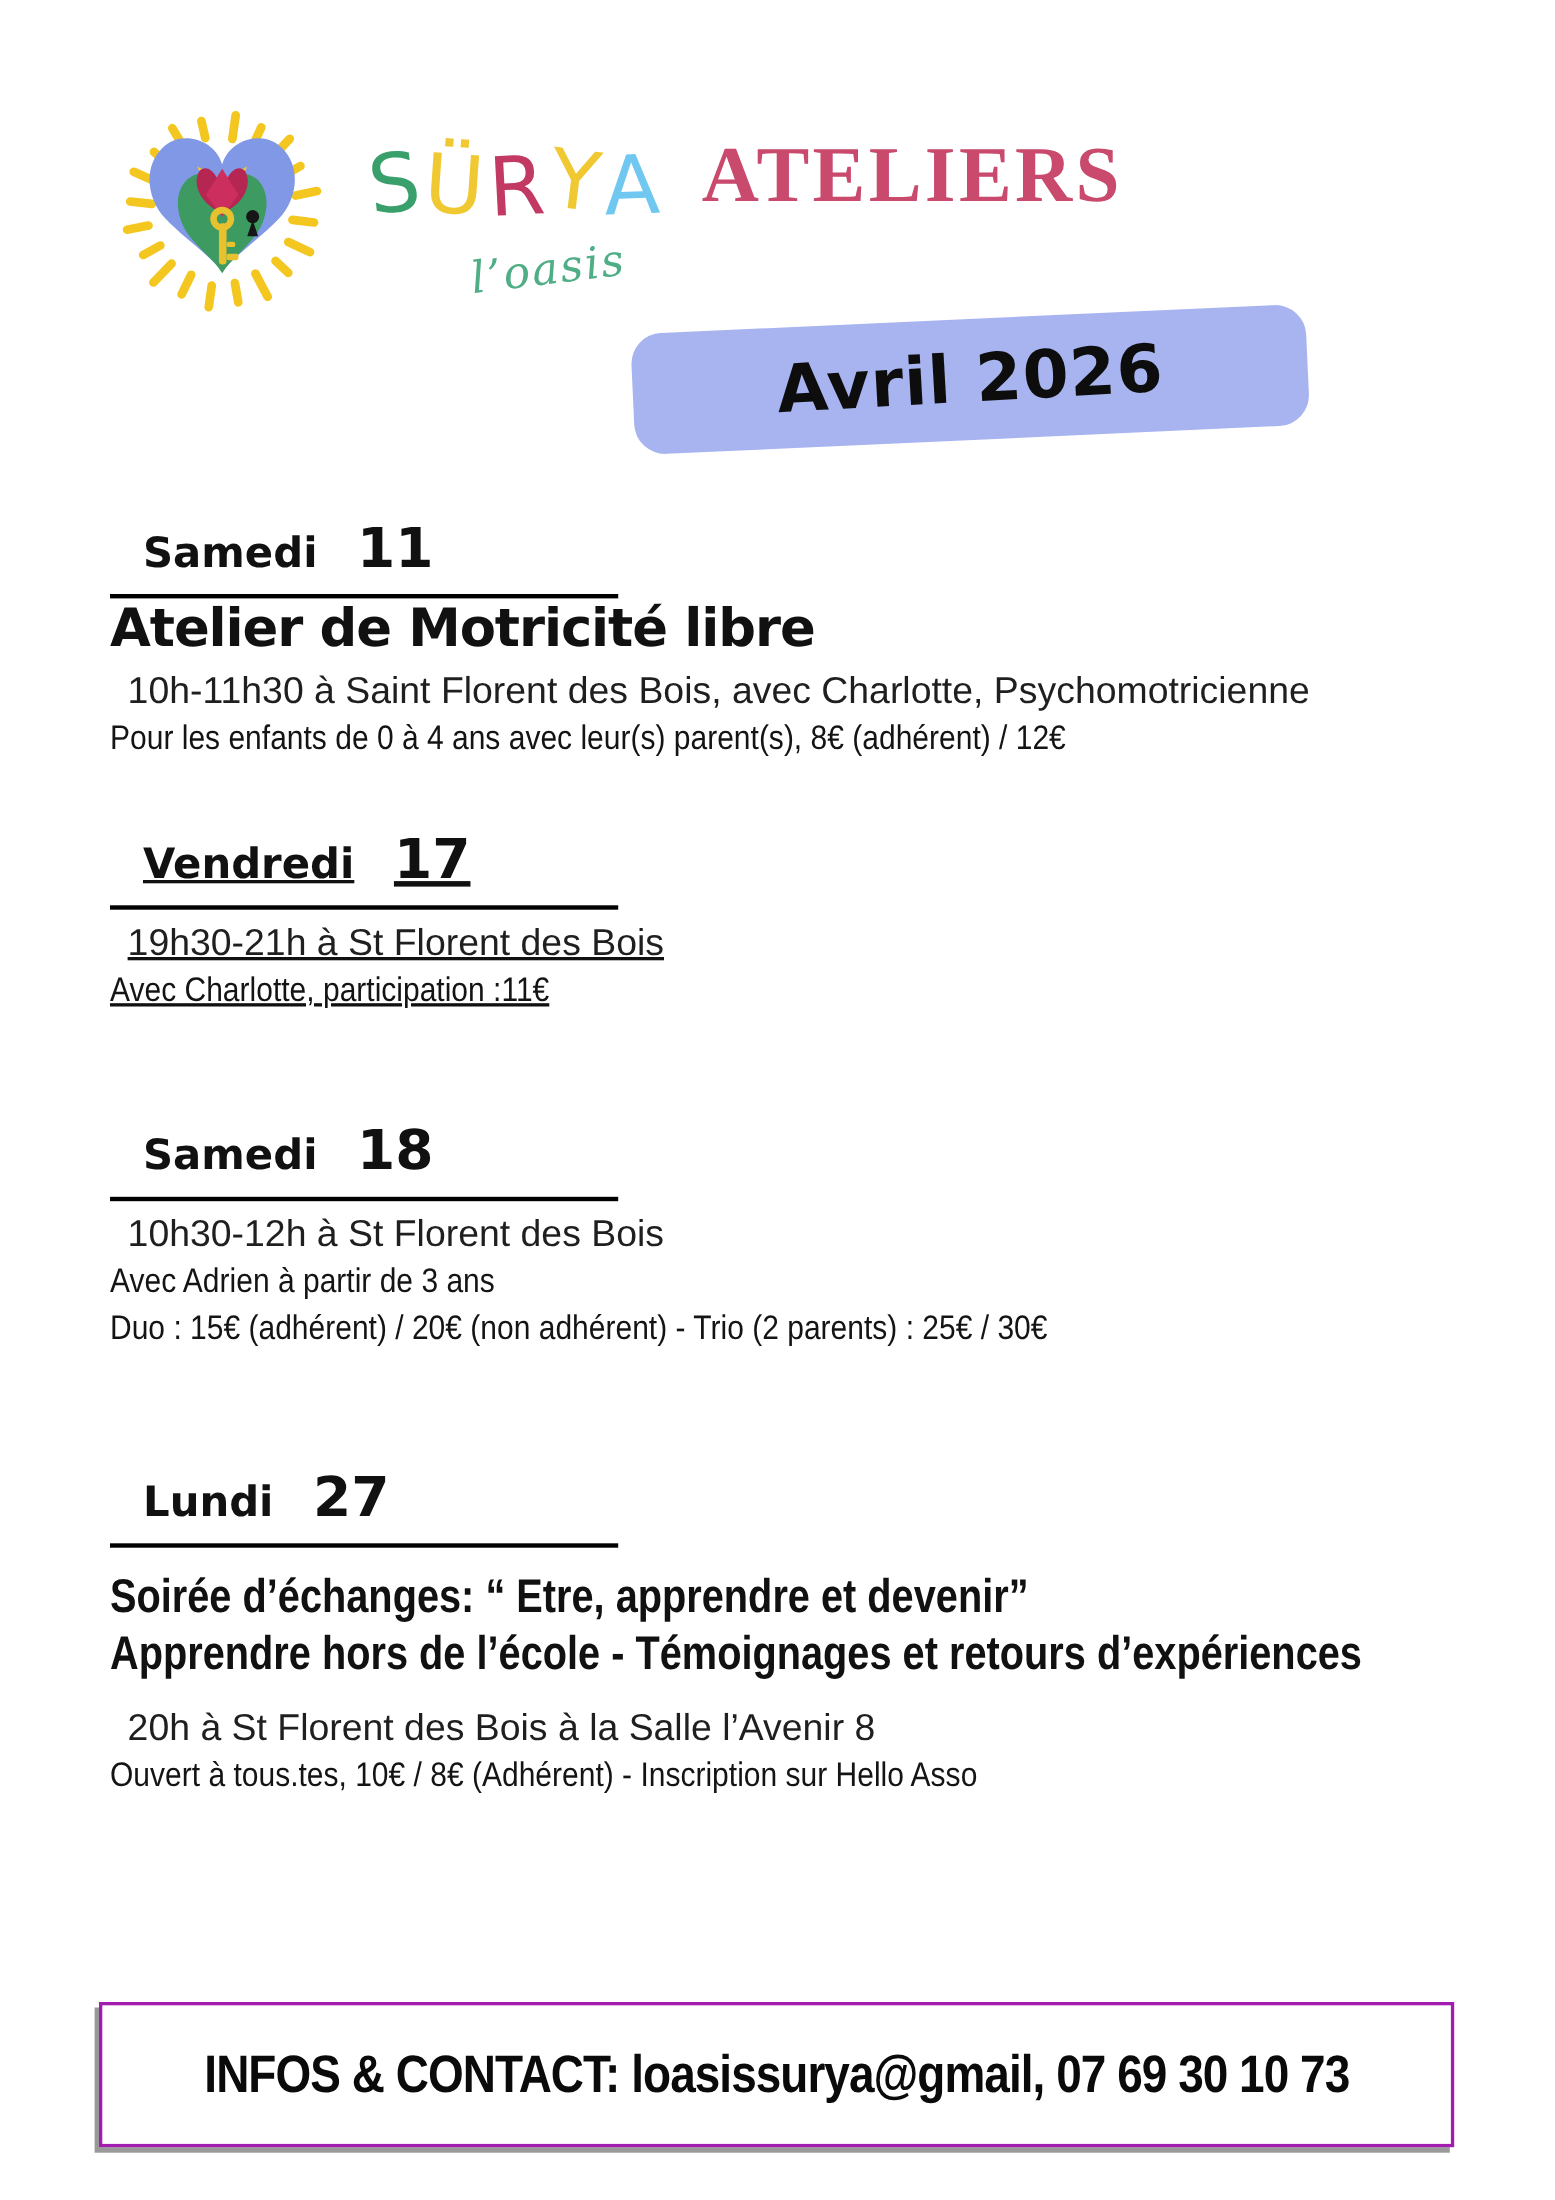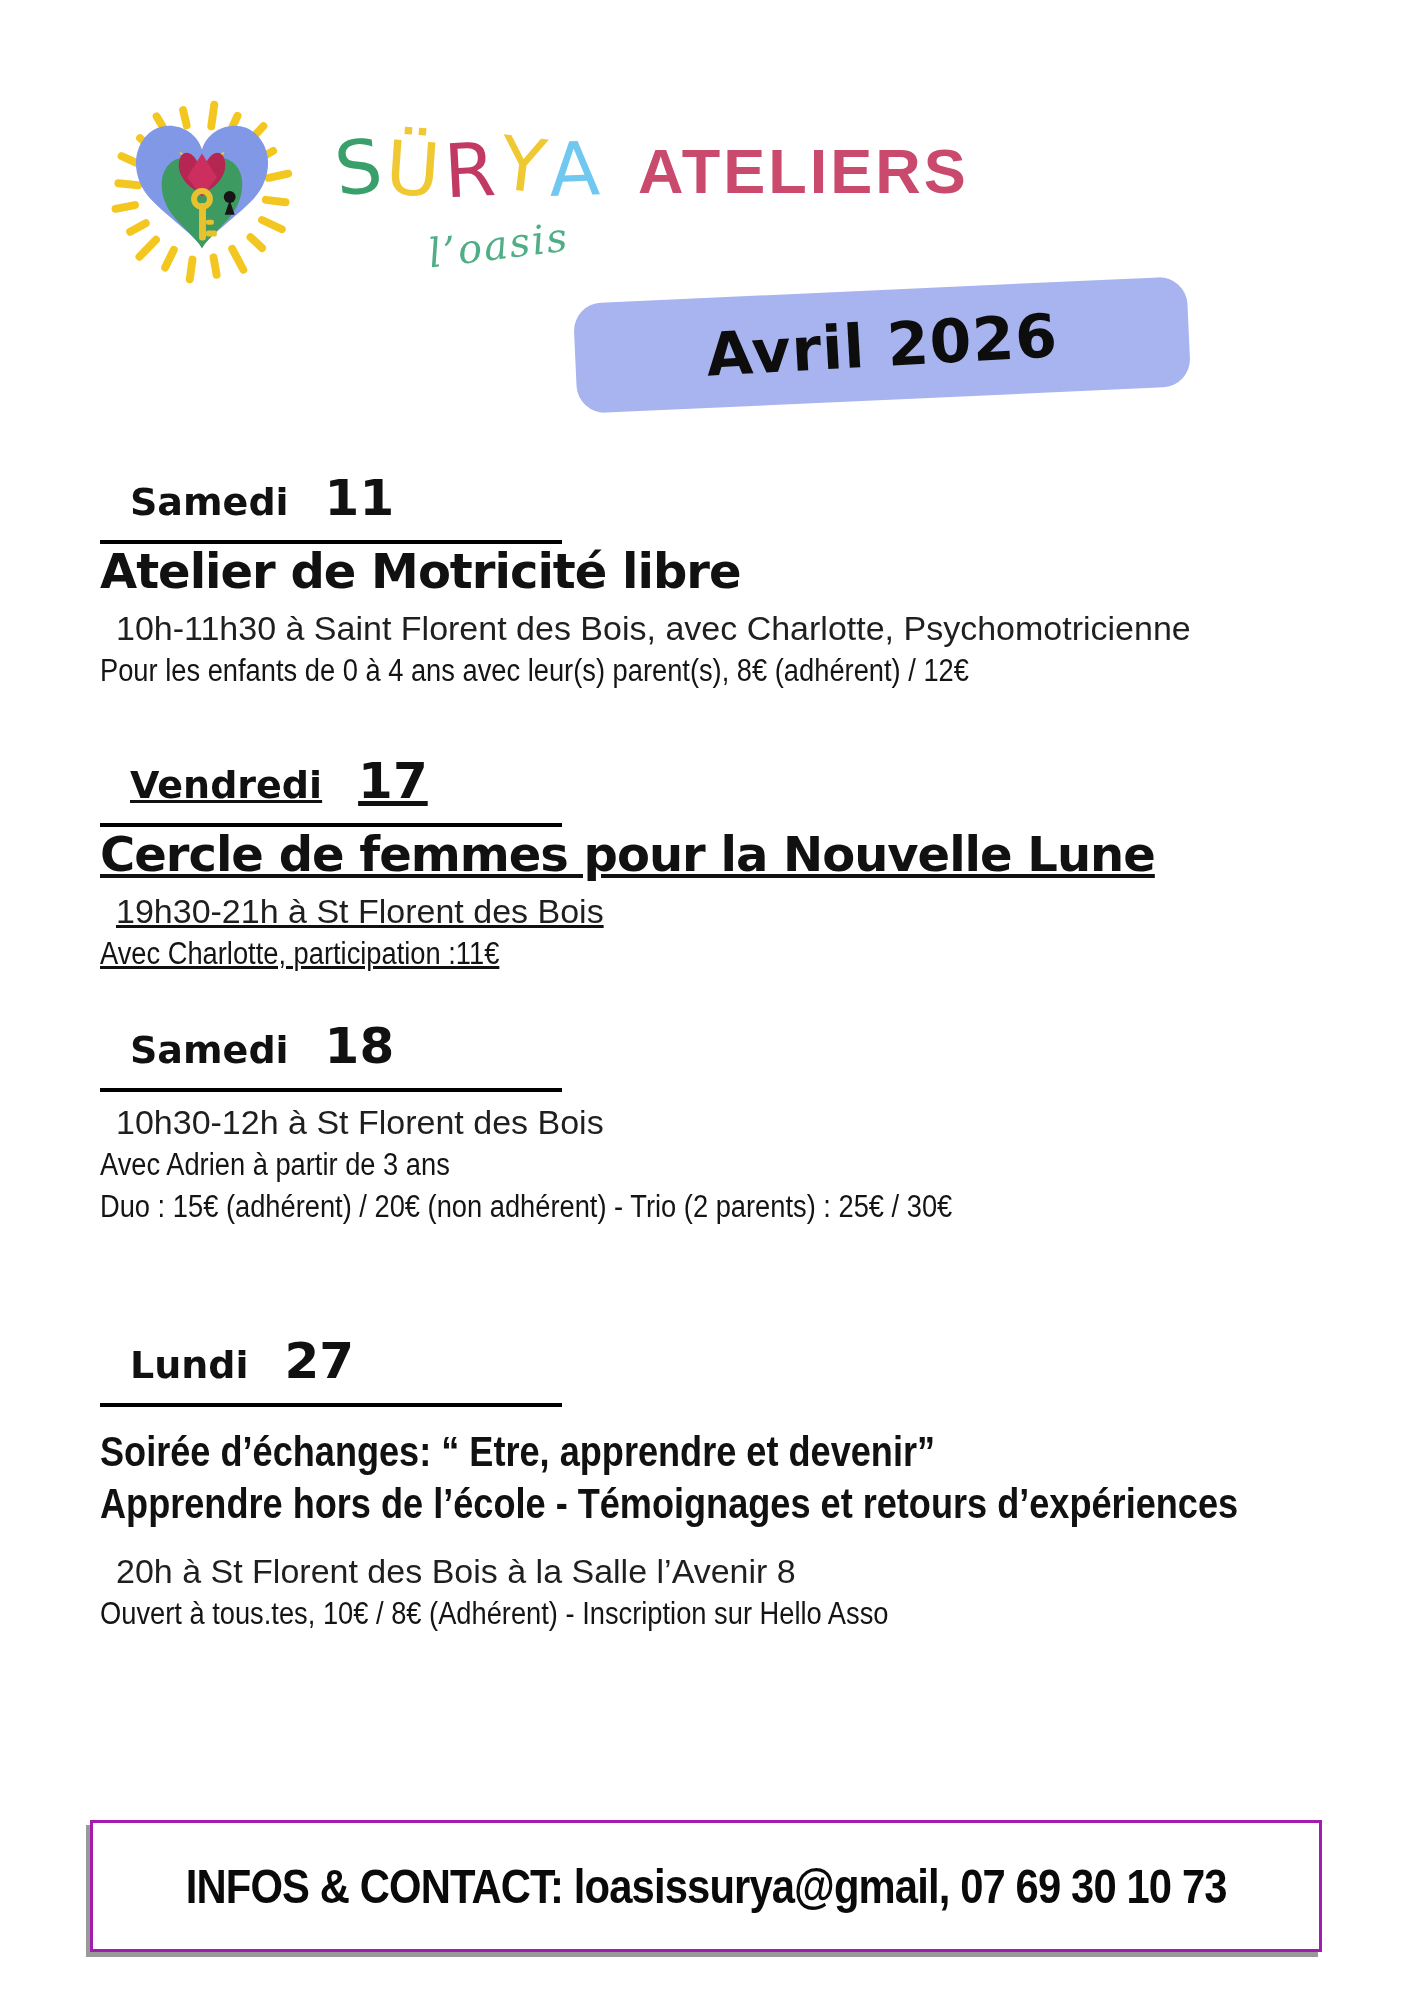--- a/index.html
+++ b/index.html
@@ -18,22 +18,22 @@
   .ltr-0{transform:rotate(-6deg);}
   .ltr-1{transform:rotate(4deg) translateY(2px);}
   .ltr-2{transform:rotate(-3deg) translateY(3px);}
   .ltr-3{transform:rotate(7deg) translateY(-2px);}
   .ltr-4{transform:rotate(-2deg) translateY(2px);}
   .brand-sub{
     position:absolute; left:428px; top:222px; font-family:"DejaVu Serif", serif;
     font-style:italic; font-size:40px; transform:rotate(-7deg); letter-spacing:2px;
   }
   .main-title{
-    position:absolute; left:638px; top:140px;
-    font-family:Liberation Sans, sans-serif; font-weight:700; font-size:63px;
+    position:absolute; left:638px; top:123px;
+    font-family:Liberation Serif, serif; font-weight:700; font-size:72px;
     letter-spacing:3px; line-height:1; white-space:nowrap;
   }
   .badge{
     position:absolute; left:575px; top:290px; width:614px; height:110px;
     border-radius:28px; transform:rotate(-2.6deg);
     display:flex; align-items:center; justify-content:center;
   }
   .badge span{
     font-family:"DejaVu Sans", sans-serif; font-weight:800; font-size:60px;
     color:#0d0d0d; transform:rotate(-0.6deg); letter-spacing:1px; white-space:nowrap;
@@ -140,21 +140,20 @@
     <div class="line-light">10h-11h30 à Saint Florent des Bois, avec Charlotte, Psychomotricienne</div>
     <div class="line-cond">Pour les enfants de 0 à 4 ans avec leur(s) parent(s), 8€ (adhérent) / 12€</div>
   </div>
 
   <div class="event e2">
     <div class="date-row">
       <span class="day">Vendredi</span>
       <span class="num">17</span>
     </div>
     <div class="rule"></div>
-    <div class="evt-title">Cercle de femmes pour la Nouvelle Lune</div>
     <div class="line-light">19h30-21h à  St Florent des Bois</div>
     <div class="line-cond">Avec Charlotte, participation :11€</div>
   </div>
 
   <div class="event e3">
     <div class="date-row">
       <span class="day">Samedi</span>
       <span class="num">18</span>
     </div>
     <div class="rule"></div>

